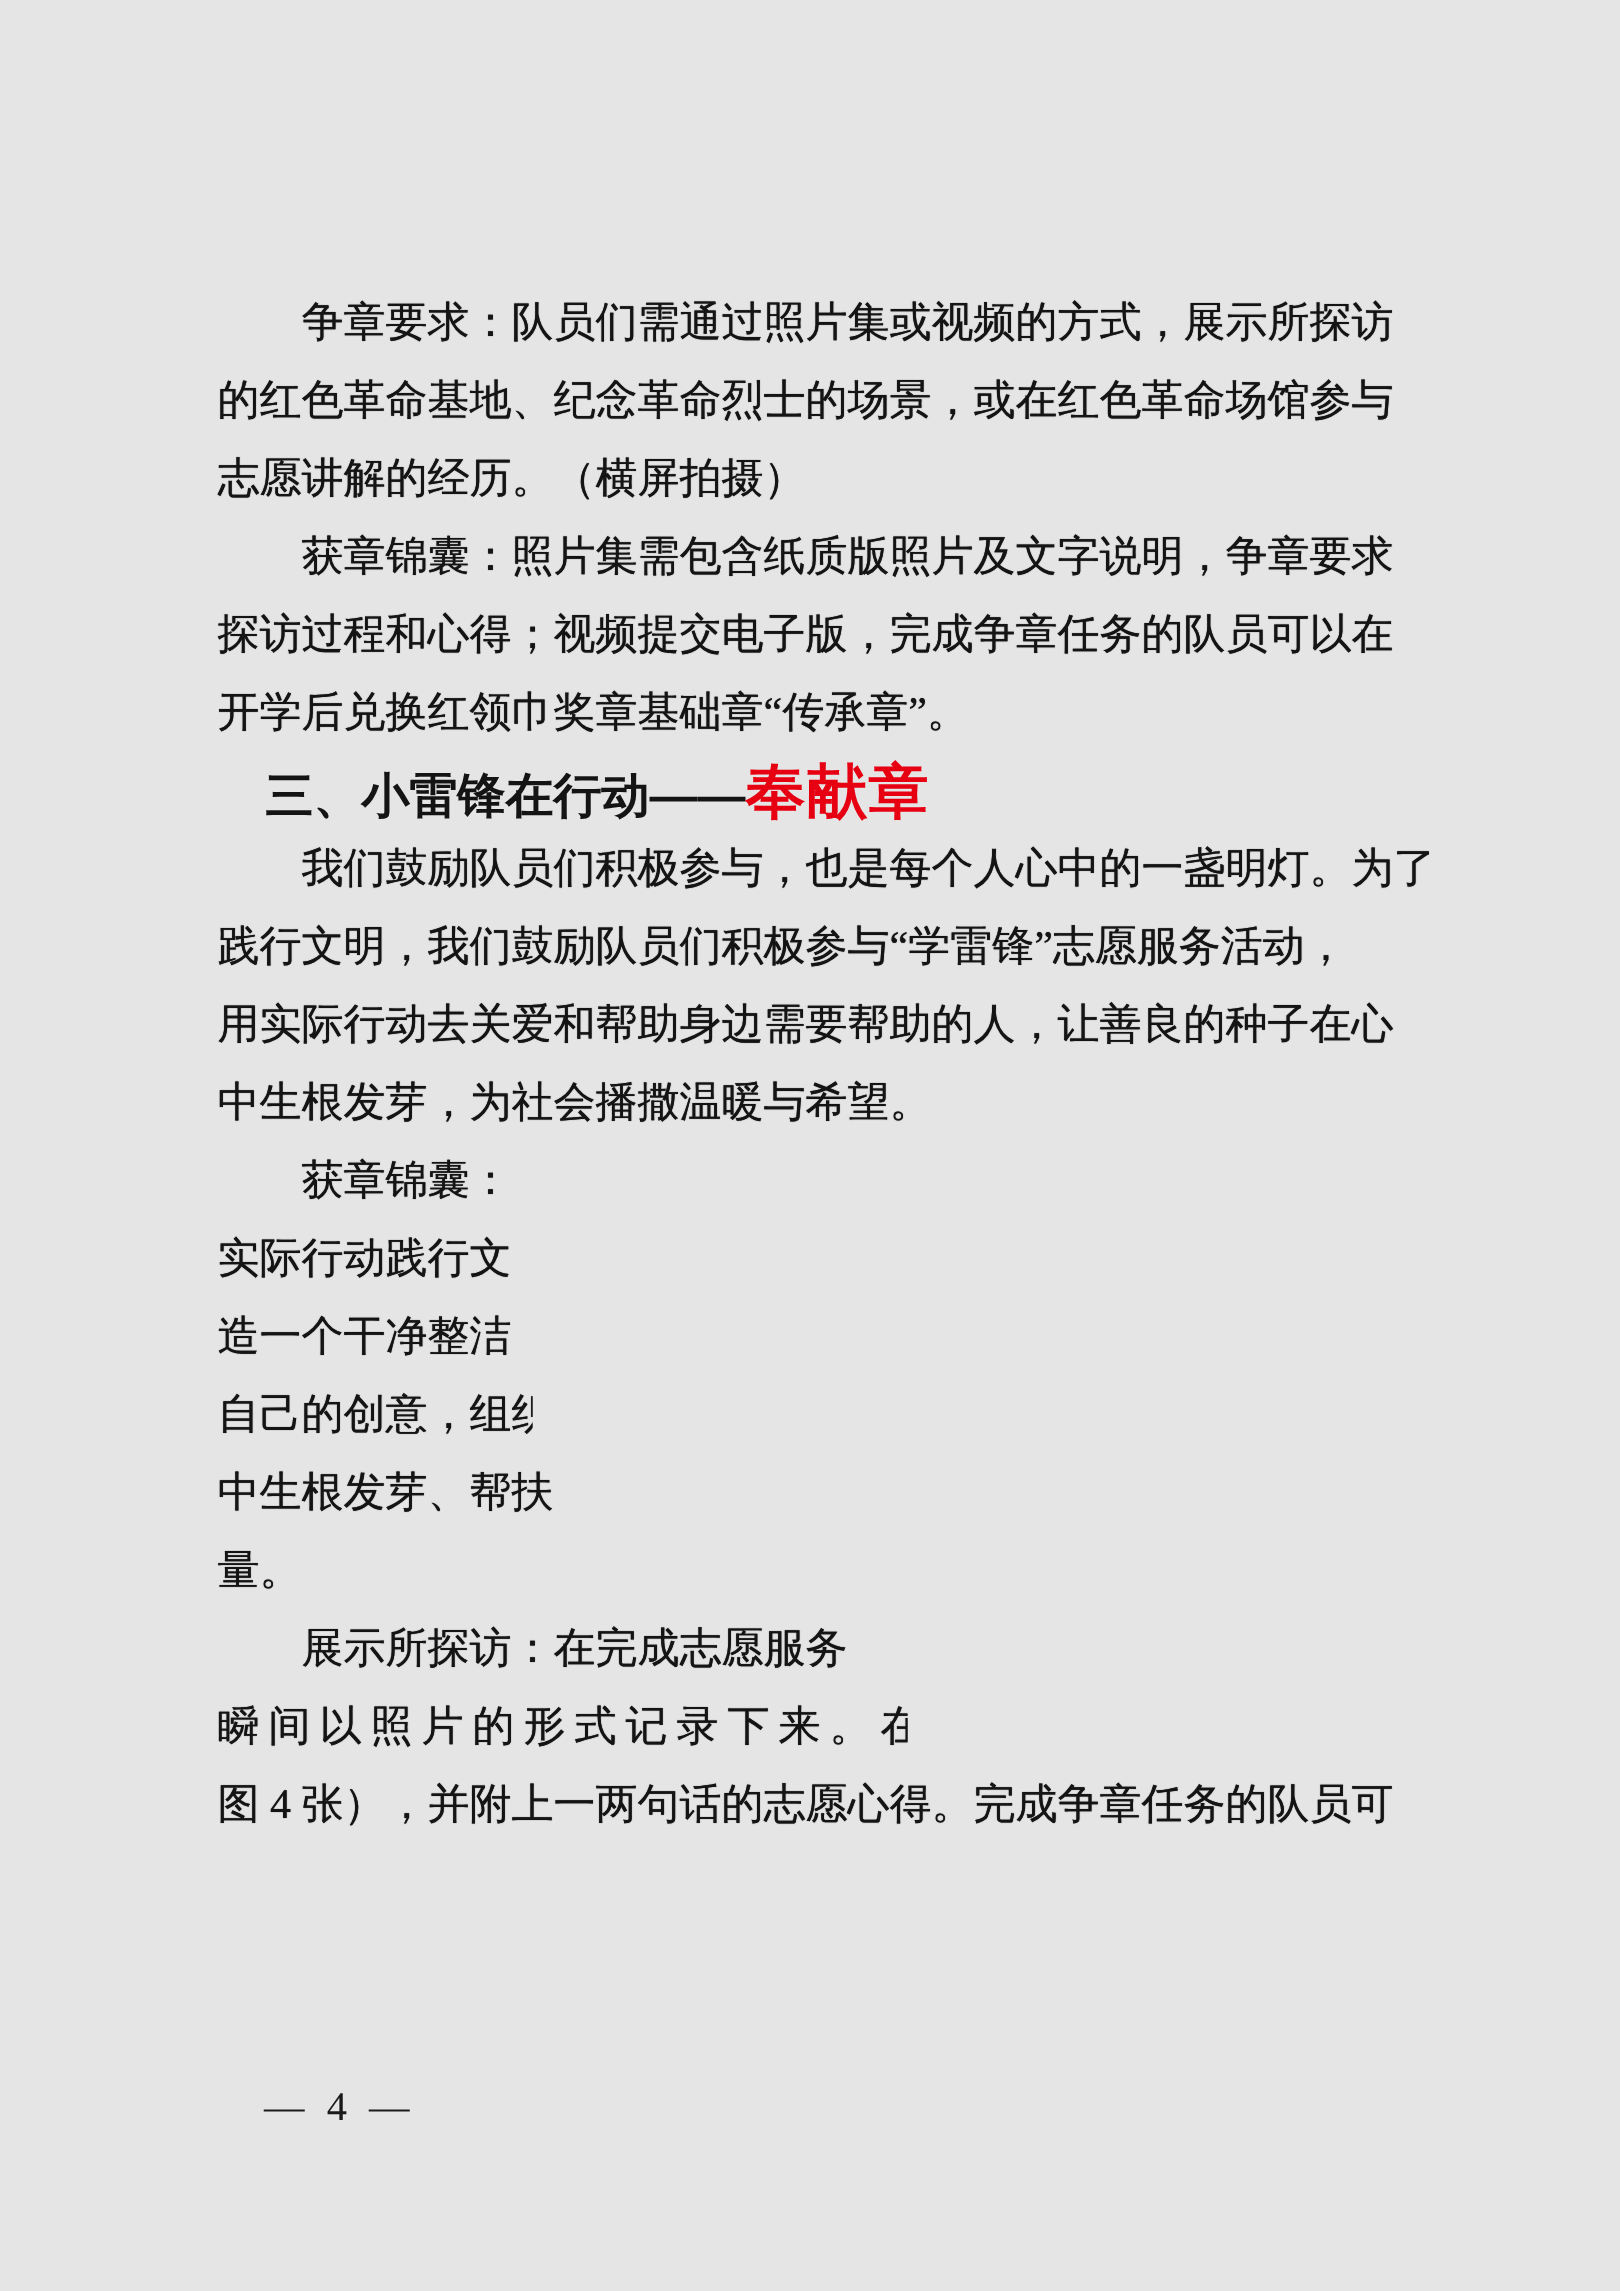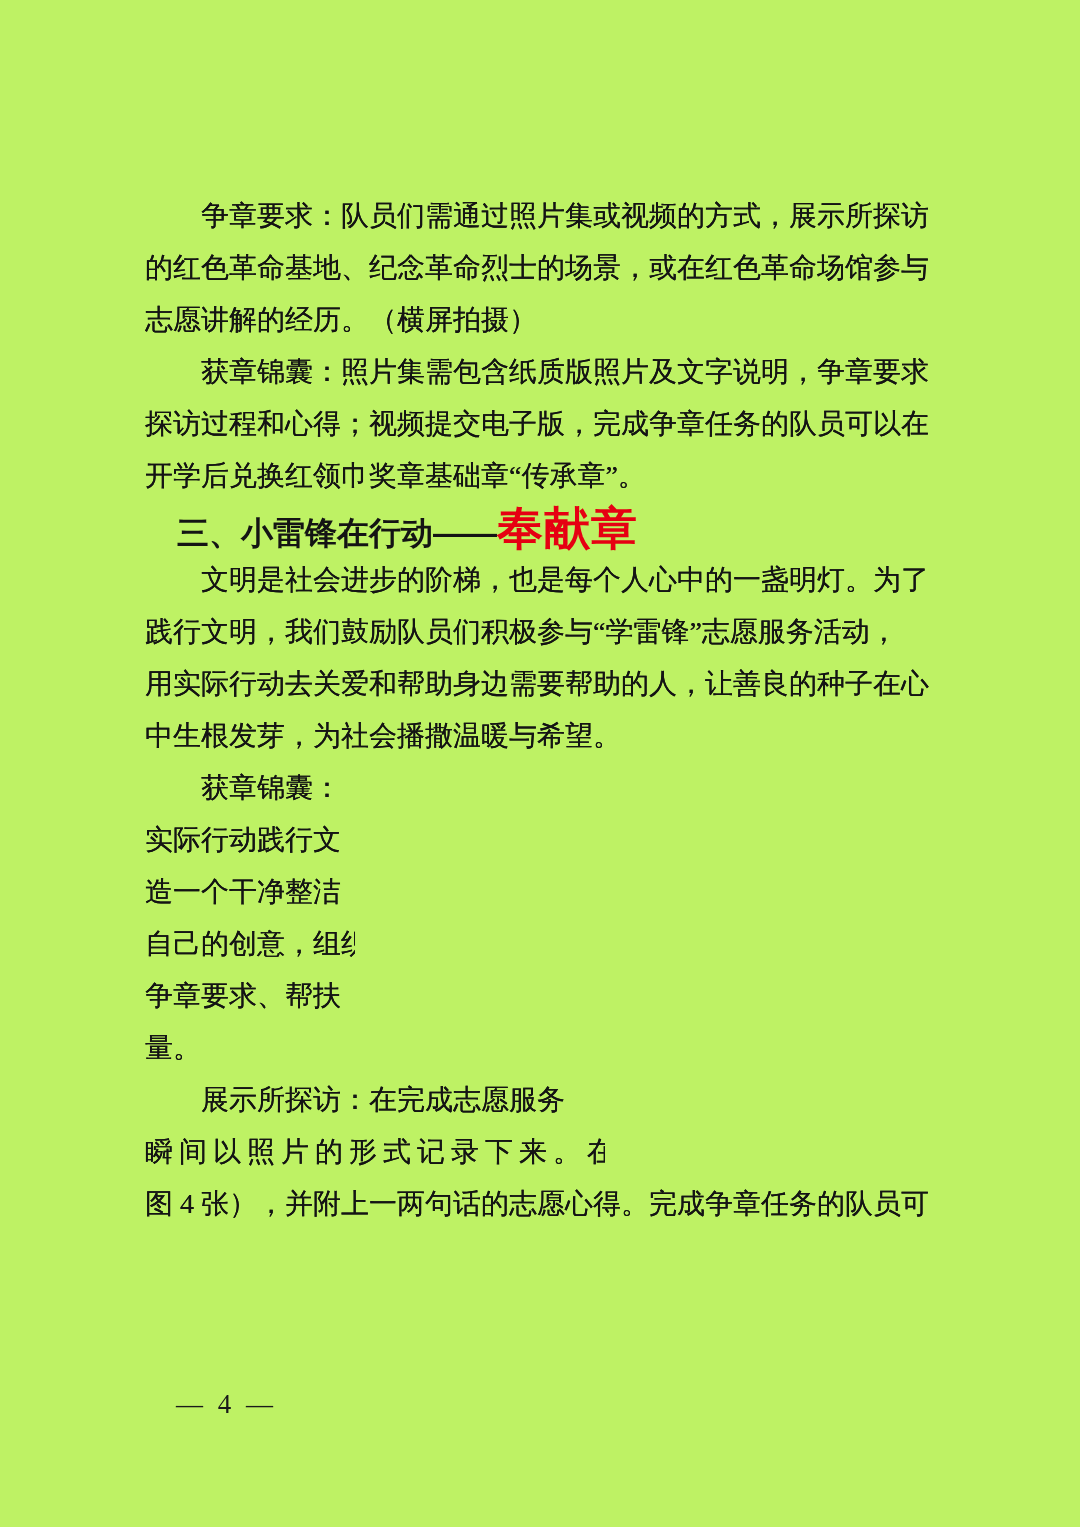--- a/index.html
+++ b/index.html
@@ -1,20 +1,20 @@
 <!DOCTYPE html>
 <html><head>
 <meta charset="utf-8">
 <style>
   html,body{margin:0;padding:0;background:#ffffff;}
   .page{
     position:relative;
     width:1080px;
     height:1527px;
-    background:#bef264;
+    background:#e5e5e5;
     font-family:"Liberation Serif","DejaVu Serif",serif;
     color:#141414;
     overflow:hidden;
   }
   .content{
     position:absolute;
     left:145px;
     top:190px;
     width:790px;
     font-size:28px;
@@ -36,21 +36,21 @@
     padding-left:32px;
     font-family:"Liberation Sans","DejaVu Sans",sans-serif;
     font-weight:bold;
     font-size:32px;
     line-height:52px;
     text-shadow:none;
     white-space:nowrap;
   }
   .heading .badge-red{
     color:#e60012;
-    font-size:46px;
+    font-size:40px;
     letter-spacing:1px;
   }
   .footer{
     position:absolute;
     left:176px;
     top:1384px;
     font-family:"Liberation Serif","DejaVu Serif",serif;
     font-size:27px;
     line-height:40px;
     color:#1a1a1a;
@@ -73,32 +73,32 @@
       <div class="line indent">获章锦囊：照片集需包含纸质版照片及文字说明，争章要求</div>
       <div class="line">探访过程和心得；视频提交电子版，完成争章任务的队员可以在</div>
       <div class="line">开学后兑换红领巾奖章基础章“传承章”。</div>
     </div>
 
     <div class="heading">
       <span>三、小雷锋在行动——</span><span class="badge-red">奉献章</span>
     </div>
 
     <div>
-      <div class="line indent">文明是社会进步的阶梯，也是每个人心中的一盏明灯。为了</div>
+      <div class="line indent">我们鼓励队员们积极参与，也是每个人心中的一盏明灯。为了</div>
       <div class="line">践行文明，我们鼓励队员们积极参与“学雷锋”志愿服务活动，</div>
       <div class="line">用实际行动去关爱和帮助身边需要帮助的人，让善良的种子在心</div>
       <div class="line">中生根发芽，为社会播撒温暖与希望。</div>
     </div>
 
     <div>
       <div class="line indent">获章锦囊：</div>
       <div class="line">实际行动践行文</div>
       <div class="line">造一个干净整洁</div>
       <div class="line clip clip-w210">自己的创意，组织</div>
-      <div class="line">争章要求、帮扶</div>
+      <div class="line">中生根发芽、帮扶</div>
       <div class="line">量。</div>
     </div>
 
     <div>
       <div class="line indent clip clip-w382">展示所探访：在完成志愿服务</div>
       <div class="line clip clip-w460">瞬间以照片的形式记录下来。在</div>
       <div class="line">图 4 张），并附上一两句话的志愿心得。完成争章任务的队员可</div>
     </div>
 
   </div>

